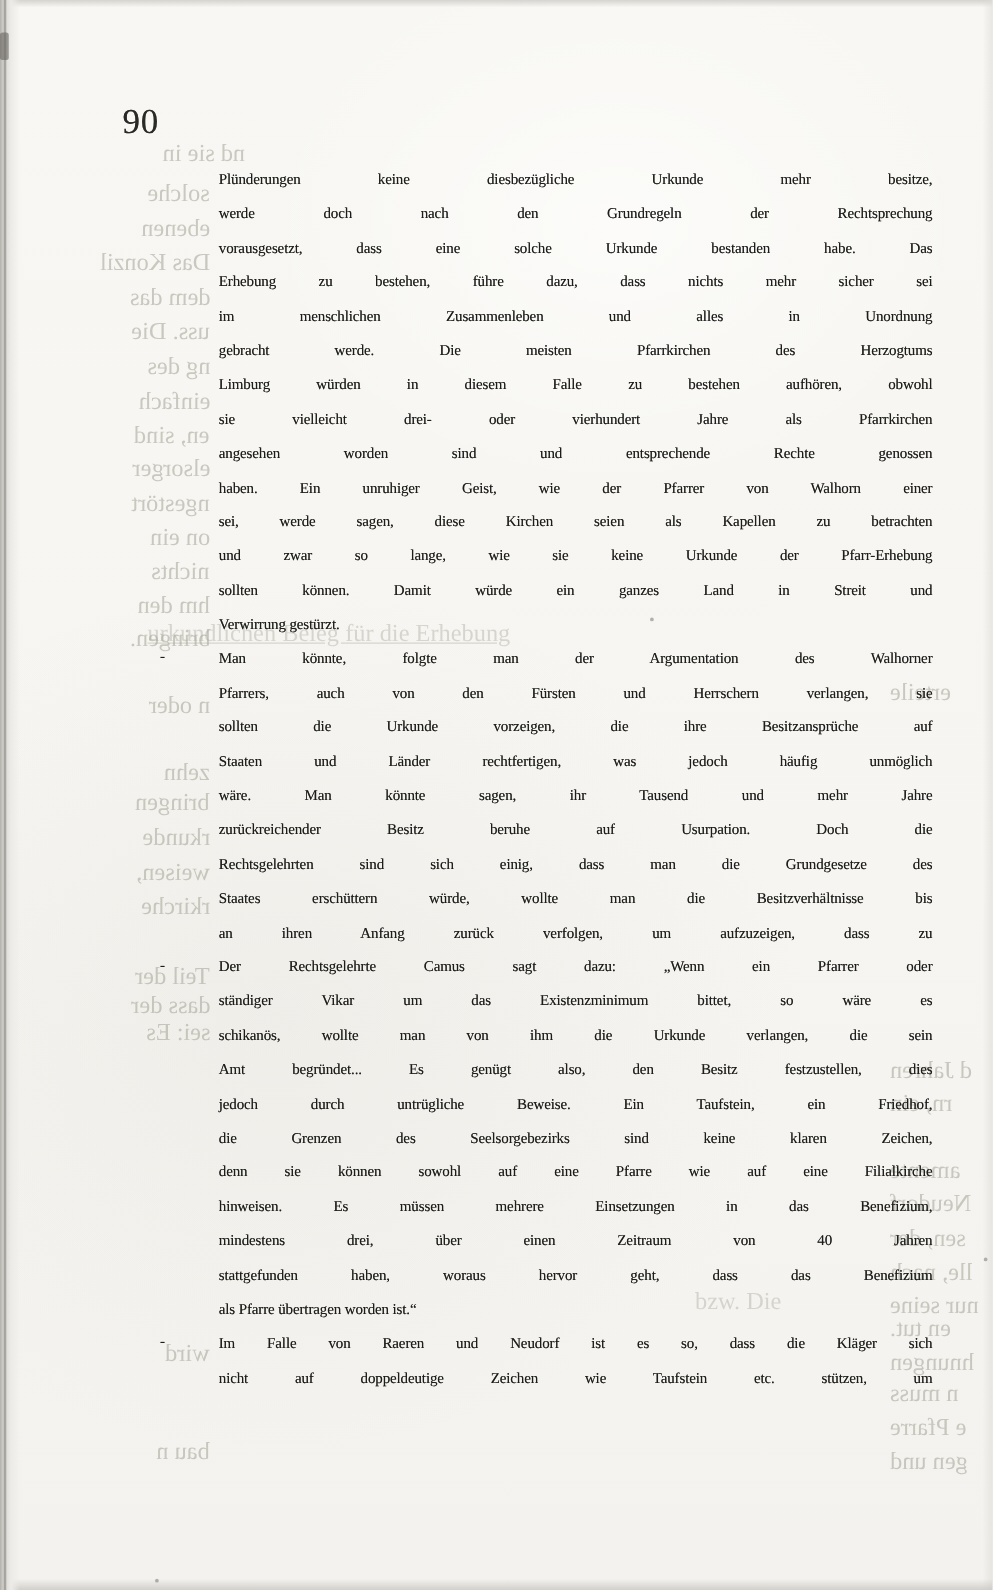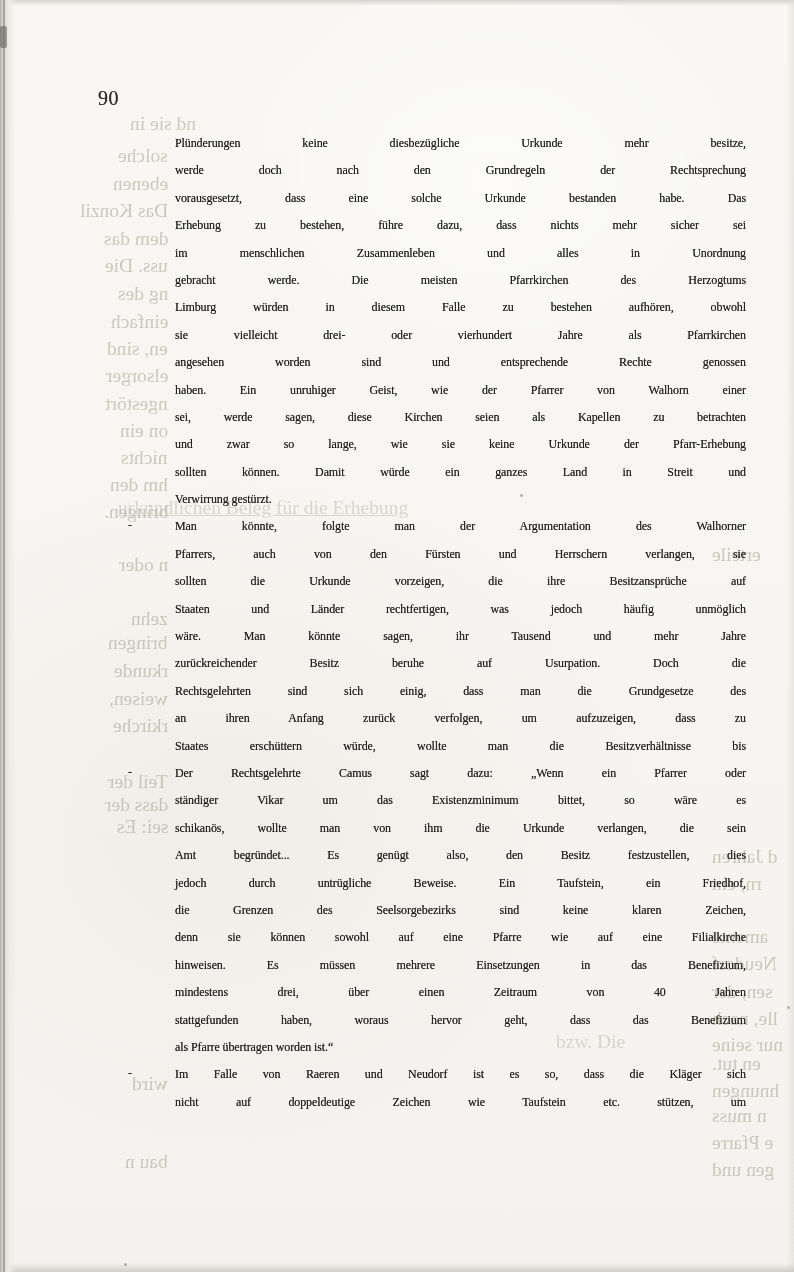--- a/index.html
+++ b/index.html
@@ -17,21 +17,21 @@
     background:rgba(104,102,97,.45);}
   .edge-left::before{content:"";position:absolute;left:0;top:26px;width:7px;height:22px;
     background:rgba(92,90,86,.55);border-radius:2px;}
   .edge-top{position:absolute;top:0;left:0;right:0;height:6px;
     background:linear-gradient(180deg,rgba(205,203,198,.8),rgba(246,245,241,0));}
   .edge-bottom{position:absolute;bottom:0;left:0;right:0;height:9px;
     background:linear-gradient(0deg,rgba(198,196,191,.75),rgba(246,245,241,0));}
   .edge-right{position:absolute;top:0;right:0;bottom:0;width:8px;
     background:linear-gradient(270deg,rgba(222,220,215,.6),rgba(246,245,241,0));}
 
-  .page-number{position:absolute;left:98px;top:84px;font-size:20px;line-height:28px;
+  .page-number{position:absolute;left:98px;top:84px;font-size:28px;line-height:28px;
     color:#292927;letter-spacing:.5px;text-shadow:0 0 .5px rgba(30,30,28,.6);}
 
   .text-block{position:absolute;left:175px;top:130px;width:571px;
     font-size:12px;line-height:27.4px;color:#1d1d1b;
     letter-spacing:-0.1px;text-shadow:0 0 .5px rgba(25,25,23,.65);}
   .para{position:relative;}
   .line{text-align:justify;text-align-last:justify;height:27.4px;overflow:visible;white-space:nowrap;}
   .line.last{text-align-last:left;}
   .dash{position:absolute;left:-47px;top:-1px;letter-spacing:0;}
 
@@ -122,22 +122,22 @@
       </div>
       <div class="para">
         <span class="dash">-</span>
         <div class="line">Man könnte, folgte man der Argumentation des Walhorner</div>
         <div class="line">Pfarrers, auch von den Fürsten und Herrschern verlangen, sie</div>
         <div class="line">sollten die Urkunde vorzeigen, die ihre Besitzansprüche auf</div>
         <div class="line">Staaten und Länder rechtfertigen, was jedoch häufig unmöglich</div>
         <div class="line">wäre. Man könnte sagen, ihr Tausend und mehr Jahre</div>
         <div class="line">zurückreichender Besitz beruhe auf Usurpation. Doch die</div>
         <div class="line">Rechtsgelehrten sind sich einig, dass man die Grundgesetze des</div>
+        <div class="line">Staates erschüttern würde, wollte man die Besitzverhältnisse bis</div>
         <div class="line">an ihren Anfang zurück verfolgen, um aufzuzeigen, dass zu</div>
-        <div class="line">Staates erschüttern würde, wollte man die Besitzverhältnisse bis</div>
       </div>
       <div class="para">
         <span class="dash">-</span>
         <div class="line">Der Rechtsgelehrte Camus sagt dazu: „Wenn ein Pfarrer oder</div>
         <div class="line">ständiger Vikar um das Existenzminimum bittet, so wäre es</div>
         <div class="line">schikanös, wollte man von ihm die Urkunde verlangen, die sein</div>
         <div class="line">Amt begründet... Es genügt also, den Besitz festzustellen, dies</div>
         <div class="line">jedoch durch untrügliche Beweise. Ein Taufstein, ein Friedhof,</div>
         <div class="line">die Grenzen des Seelsorgebezirks sind keine klaren Zeichen,</div>
         <div class="line">denn sie können sowohl auf eine Pfarre wie auf eine Filialkirche</div>

